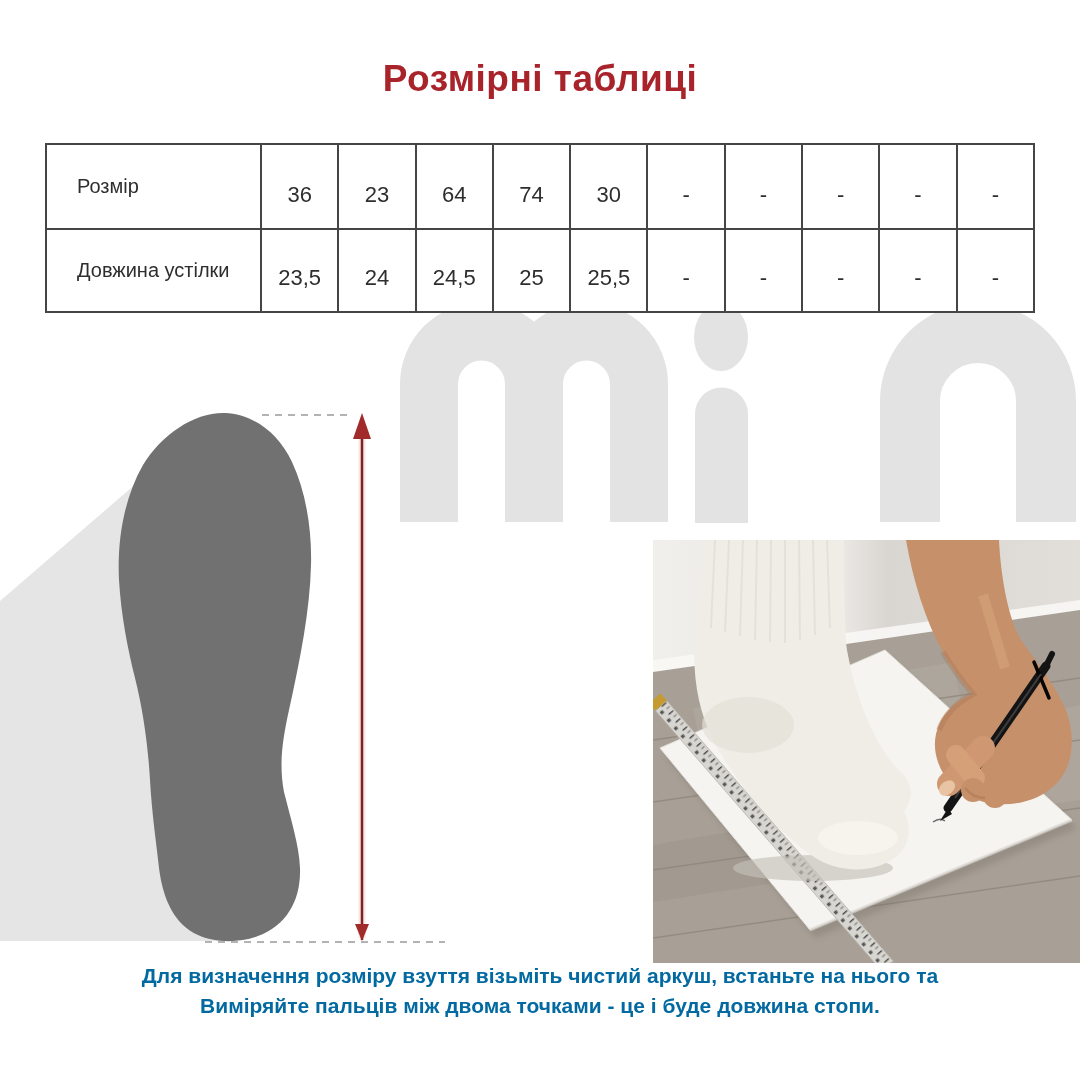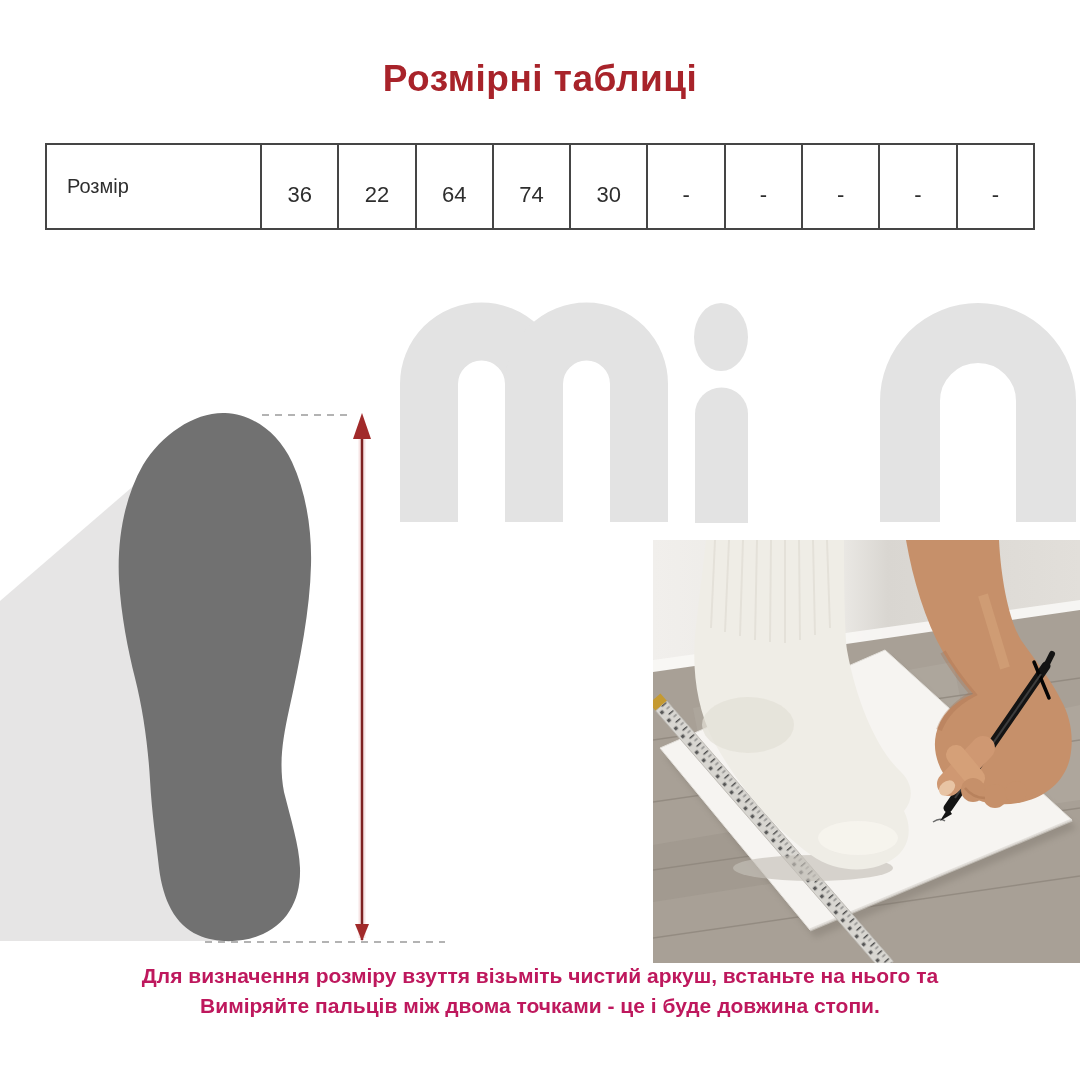--- a/index.html
+++ b/index.html
@@ -14,35 +14,35 @@
   }
   
   .size-table{
     position:absolute;left:45px;top:143px;width:990px;border-collapse:collapse;table-layout:fixed;
   }
   .size-table td{
     border:2px solid #454545;color:#2e2e2e;background:#fff;
   }
   .size-table col.lblcol{width:215px;}
   .size-table td.lbl{
-    vertical-align:middle;padding-left:20px;font-size:20px;text-align:left;
+    vertical-align:middle;padding-left:30px;font-size:20px;text-align:left;
   }
   .size-table td.val{
     vertical-align:bottom;text-align:center;font-size:22px;padding-bottom:20px;
   }
   .size-table tr.r1 td{height:62px;}
   .size-table tr.r2 td{height:60px;}
   
   .art{position:absolute;left:0;top:0;}
   
   .photo{position:absolute;left:653px;top:540px;width:427px;height:423px;}
   
   .instructions{
     position:absolute;left:70px;top:961px;width:940px;text-align:center;
-    font-size:21px;line-height:30px;font-weight:700;color:#be185d;
+    font-size:21px;line-height:30px;font-weight:700;color:#0369a1;
   }
 </style>
 </head>
 <body>
 
 <div class="canvas">
 
   <svg class="art" width="1080" height="1080" viewBox="0 0 1080 1080">
 
     <g>
@@ -94,24 +94,37 @@
         <col>
         <col>
         <col>
         <col>
         <col>
       </colgroup>
     <tbody>
         <tr class="r1">
       <td class="lbl">Розмір</td>
       <td class="val">36</td>
-      <td class="val">22</td>
+      <td class="val">23</td>
       <td class="val">64</td>
       <td class="val">74</td>
       <td class="val">30</td>
+      <td class="val">-</td>
+      <td class="val">-</td>
+      <td class="val">-</td>
+      <td class="val">-</td>
+      <td class="val">-</td>
+    </tr>
+    <tr class="r2">
+      <td class="lbl">Довжина устілки</td>
+      <td class="val">23,5</td>
+      <td class="val">24</td>
+      <td class="val">24,5</td>
+      <td class="val">25</td>
+      <td class="val">25,5</td>
       <td class="val">-</td>
       <td class="val">-</td>
       <td class="val">-</td>
       <td class="val">-</td>
       <td class="val">-</td>
     </tr>
   </tbody>
     </table>
 
   <div class="photo">

